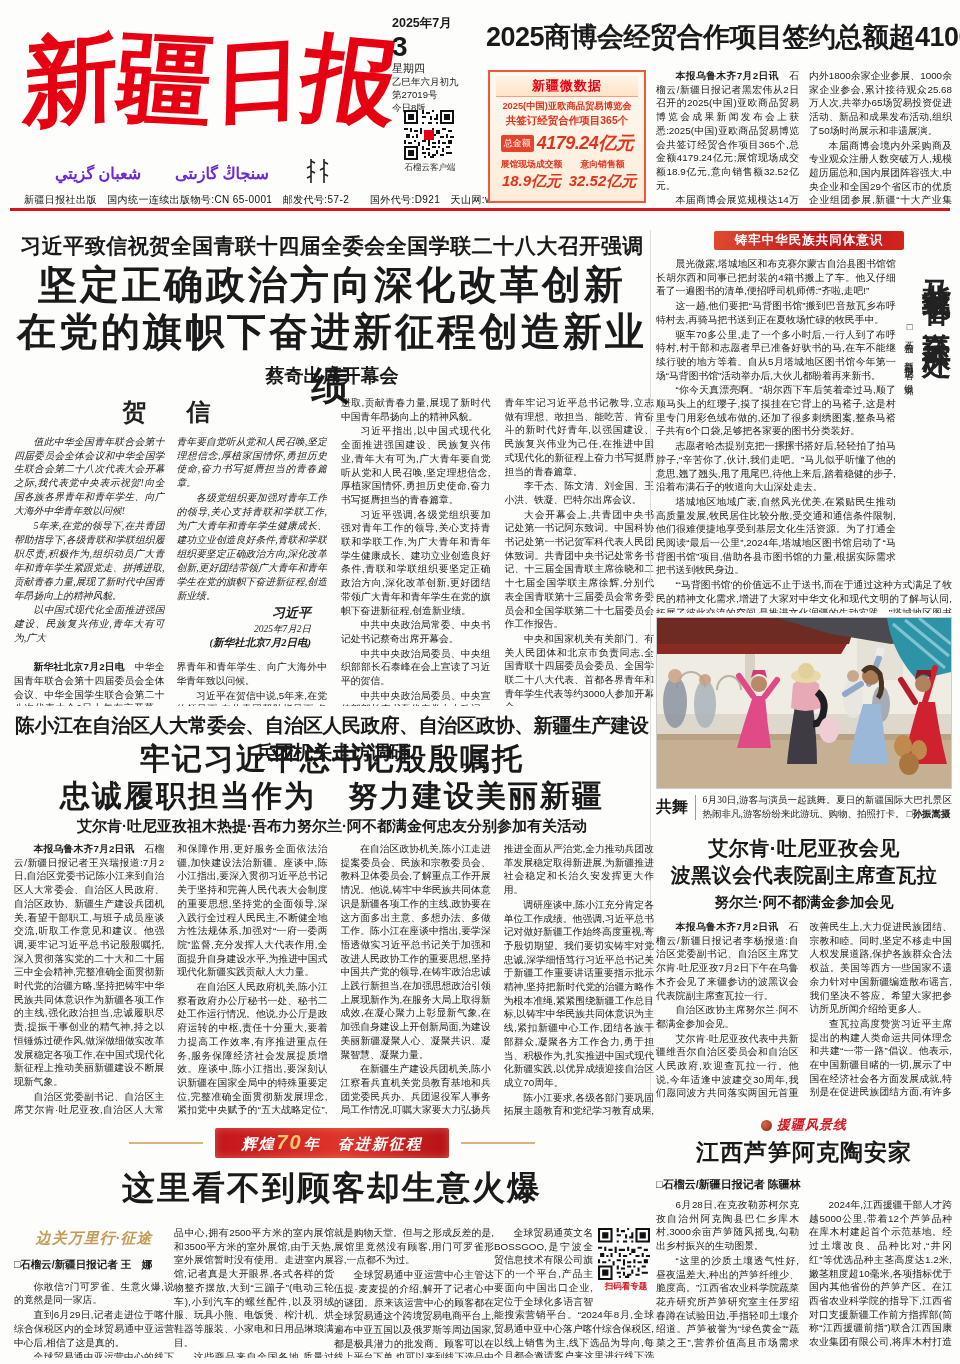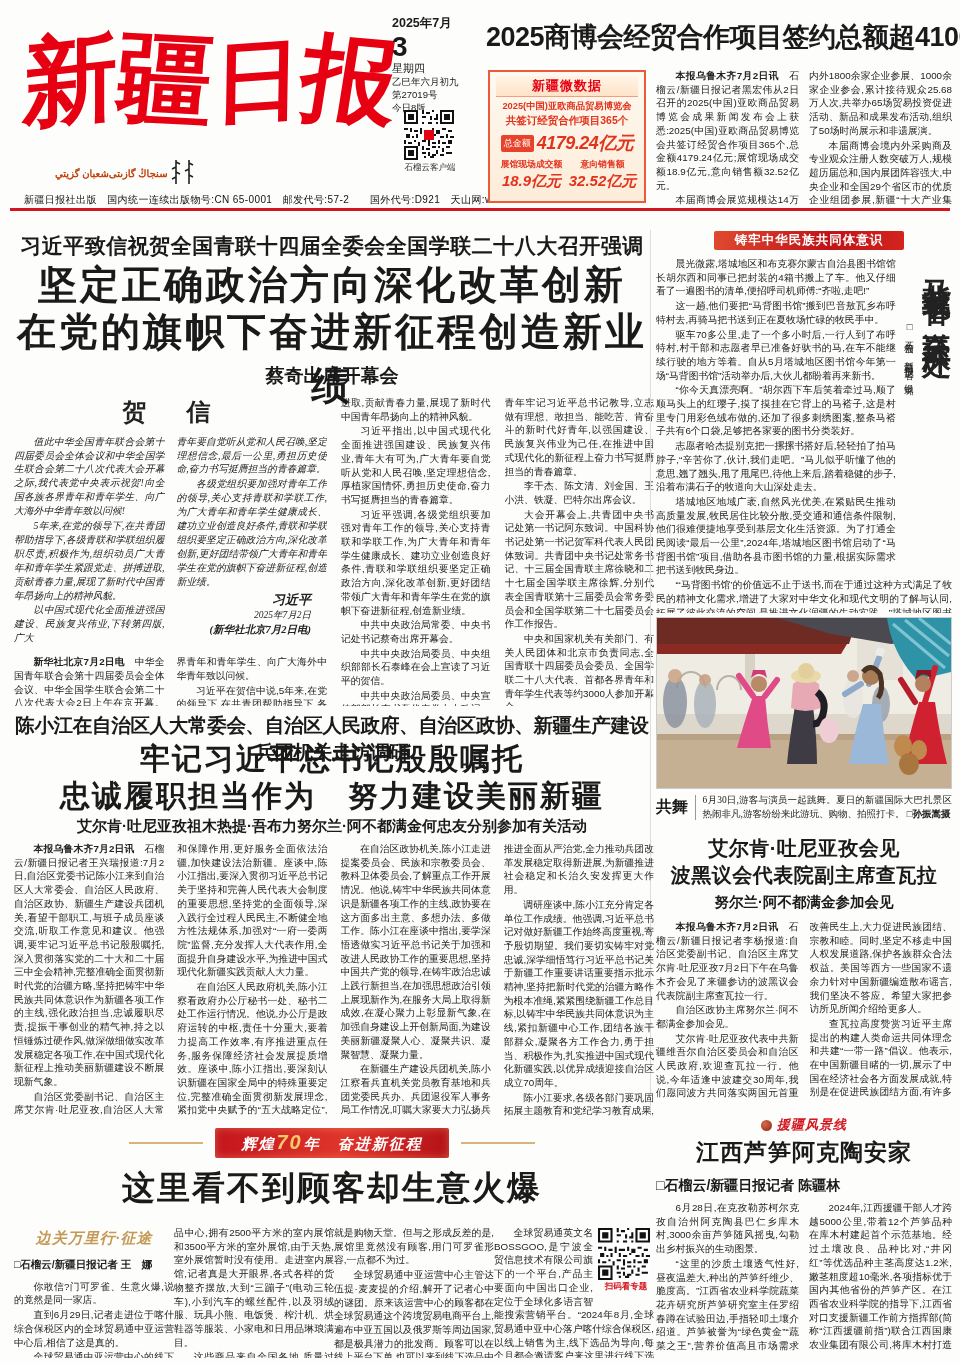--- a/index.html
+++ b/index.html
@@ -15,22 +15,22 @@
   .bodytext{font-size:9.8px;line-height:1.4;color:#222;}
 
   
   .masthead-logo{left:22px;top:4px;width:372px;height:152px;display:flex;justify-content:space-between;
         align-items:center;color:#e60012;font-family:"DejaVu Serif",serif;font-weight:900;font-size:96px;}
   .masthead-logo span{display:inline-block;line-height:1;}
   .masthead-logo span:nth-child(1){transform:rotate(-6deg) skewX(-6deg);}
   .masthead-logo span:nth-child(2){transform:rotate(3deg) skewX(-3deg);}
   .masthead-logo span:nth-child(3){transform:rotate(-4deg) skewX(-5deg);font-size:88px;}
   .masthead-logo span:nth-child(4){transform:rotate(5deg) skewX(-4deg);}
-  .scripts{left:55px;top:160px;width:340px;height:26px;display:flex;align-items:center;
-        font-size:10px;color:#c2410c;font-weight:bold;}
+  .scripts{left:55px;top:160px;width:340px;height:26px;display:flex;gap:34px;align-items:center;
+        font-size:16px;color:#6d28d9;font-weight:bold;}
   .dateblock{left:392px;top:16px;width:88px;text-align:left;line-height:1.25;}
   .dateblock .d1{font-size:12.5px;font-weight:bold;}
   .dateblock .d2{font-size:28px;font-weight:bold;line-height:30px;}
   .dateblock .d3{font-size:11px;}
   .dateblock .d4,.dateblock .d5,.dateblock .d6{font-size:9.5px;line-height:13px;}
   .qr{display:block;}
   .qr1{left:404px;top:110px;width:50px;height:50px;}
   .qr1-label{left:392px;top:162px;width:76px;font-size:8.5px;text-align:center;color:#333;}
   .publisher{left:24px;top:193px;font-size:10px;letter-spacing:.4px;color:#111;}
   .red-rule{left:10px;top:208px;width:940px;height:3px;background:#d2151e;}
@@ -108,21 +108,21 @@
   .meeting-sub{font-size:14.5px;font-weight:bold;margin-top:4px;}
   .meeting-body{margin-top:8px;display:flex;gap:11px;height:178px;overflow:hidden;}
   .meeting-body>div{flex:1;overflow:hidden;}
 
   
   .aspa-block{left:656px;top:1116px;width:296px;}
   .aid-banner{display:flex;align-items:center;justify-content:center;gap:5px;
         color:#d2151e;font-weight:bold;font-style:italic;font-size:13px;letter-spacing:1px;}
   .aid-dot{width:11px;height:11px;border-radius:50%;background:radial-gradient(circle at 35% 35%,#d96a4a,#8a2418);display:inline-block;}
   .aspa-headline{font-size:23px;margin-top:3px;letter-spacing:1px;}
-  .aspa-byline{font-size:14px;font-weight:bold;margin-top:9px;}
+  .aspa-byline{font-size:11px;font-weight:bold;margin-top:9px;}
   .aspa-body{margin-top:6px;display:flex;gap:10px;height:152px;overflow:hidden;}
   .aspa-body>div{flex:1;overflow:hidden;}
 
   
   .ribbon-row{left:10px;top:1128px;width:644px;display:flex;align-items:center;justify-content:center;gap:12px;}
   .ribbon-line{width:74px;height:2px;background:#d8b37c;}
   .ribbon{background:linear-gradient(100deg,#c3151c,#e0352b 55%,#b31016);color:#fff;padding:3px 26px 4px;
         font-size:15px;font-weight:bold;font-style:italic;border-radius:2px;letter-spacing:2px;
         box-shadow:inset 0 0 8px rgba(255,220,160,.35);}
   .ribbon .num{color:#f5c96a;font-size:20px;padding:0 1px;}
@@ -231,24 +231,24 @@
   <div class="abs lead-sub hei center">蔡奇出席开幕会</div>
 
   <div class="abs lead-body bodytext">
     <div class="lead-left">
       <div class="letter">
         <div class="letter-title song">贺　信</div>
         <div class="letter-cols">
           <div>
               <p>值此中华全国青年联合会第十四届委员会全体会议和中华全国学生联合会第二十八次代表大会开幕之际,我代表党中央表示祝贺!向全国各族各界青年和青年学生、向广大海外中华青年致以问候!</p>
               <p>5年来,在党的领导下,在共青团帮助指导下,各级青联和学联组织履职尽责,积极作为,组织动员广大青年和青年学生紧跟党走、拼搏进取,贡献青春力量,展现了新时代中国青年昂扬向上的精神风貌。</p>
-              <p>以中国式现代化全面推进强国建设、民族复兴伟业,下转第四版,广大</p>
+              <p>以中国式现代化全面推进强国建设、民族复兴伟业,青年大有可为,广大</p>
             </div>
           <div>
-            <p style="text-indent: 0px;">青年要自觉听从党和人民召唤,坚定理想信念,最后一公里,勇担历史使命,奋力书写挺膺担当的青春篇章。</p>
+            <p style="text-indent: 0px;">青年要自觉听从党和人民召唤,坚定理想信念,厚植家国情怀,勇担历史使命,奋力书写挺膺担当的青春篇章。</p>
               <p>各级党组织要加强对青年工作的领导,关心支持青联和学联工作,为广大青年和青年学生健康成长、建功立业创造良好条件,青联和学联组织要坚定正确政治方向,深化改革创新,更好团结带领广大青年和青年学生在党的旗帜下奋进新征程,创造新业绩。</p>
               <div class="letter-sign">
               <div class="letter-signer">习近平</div>
               <div class="letter-date">2025年7月2日</div>
               <div class="letter-wire">(新华社北京7月2日电)</div>
             </div>
           </div>
         </div>
       </div>
       <div class="lead-news">

